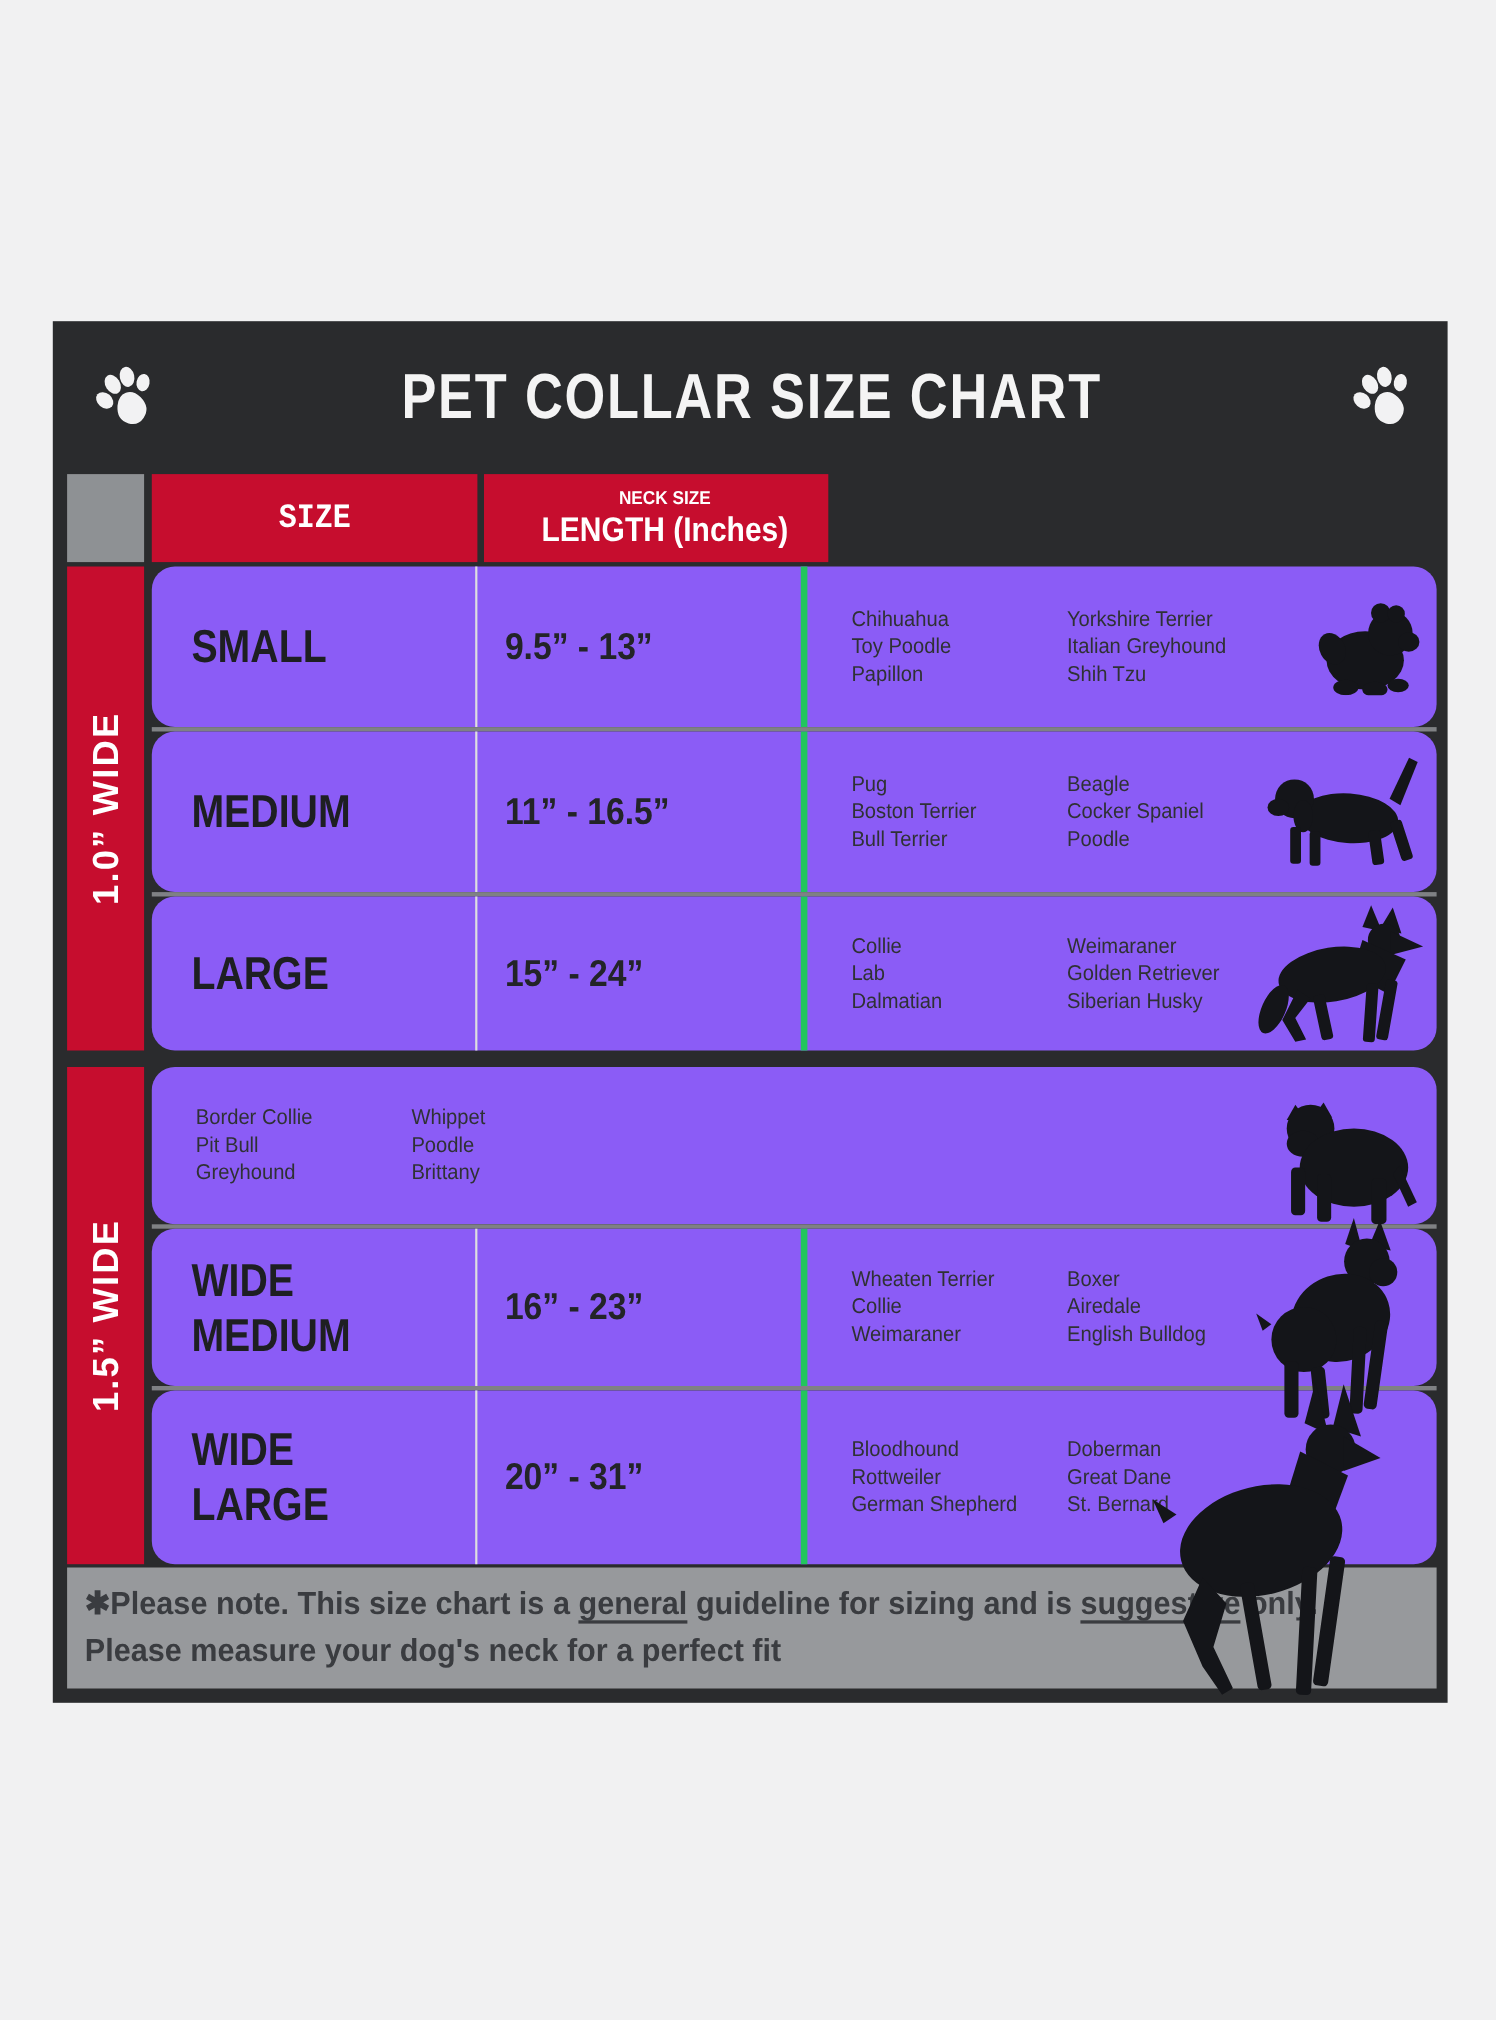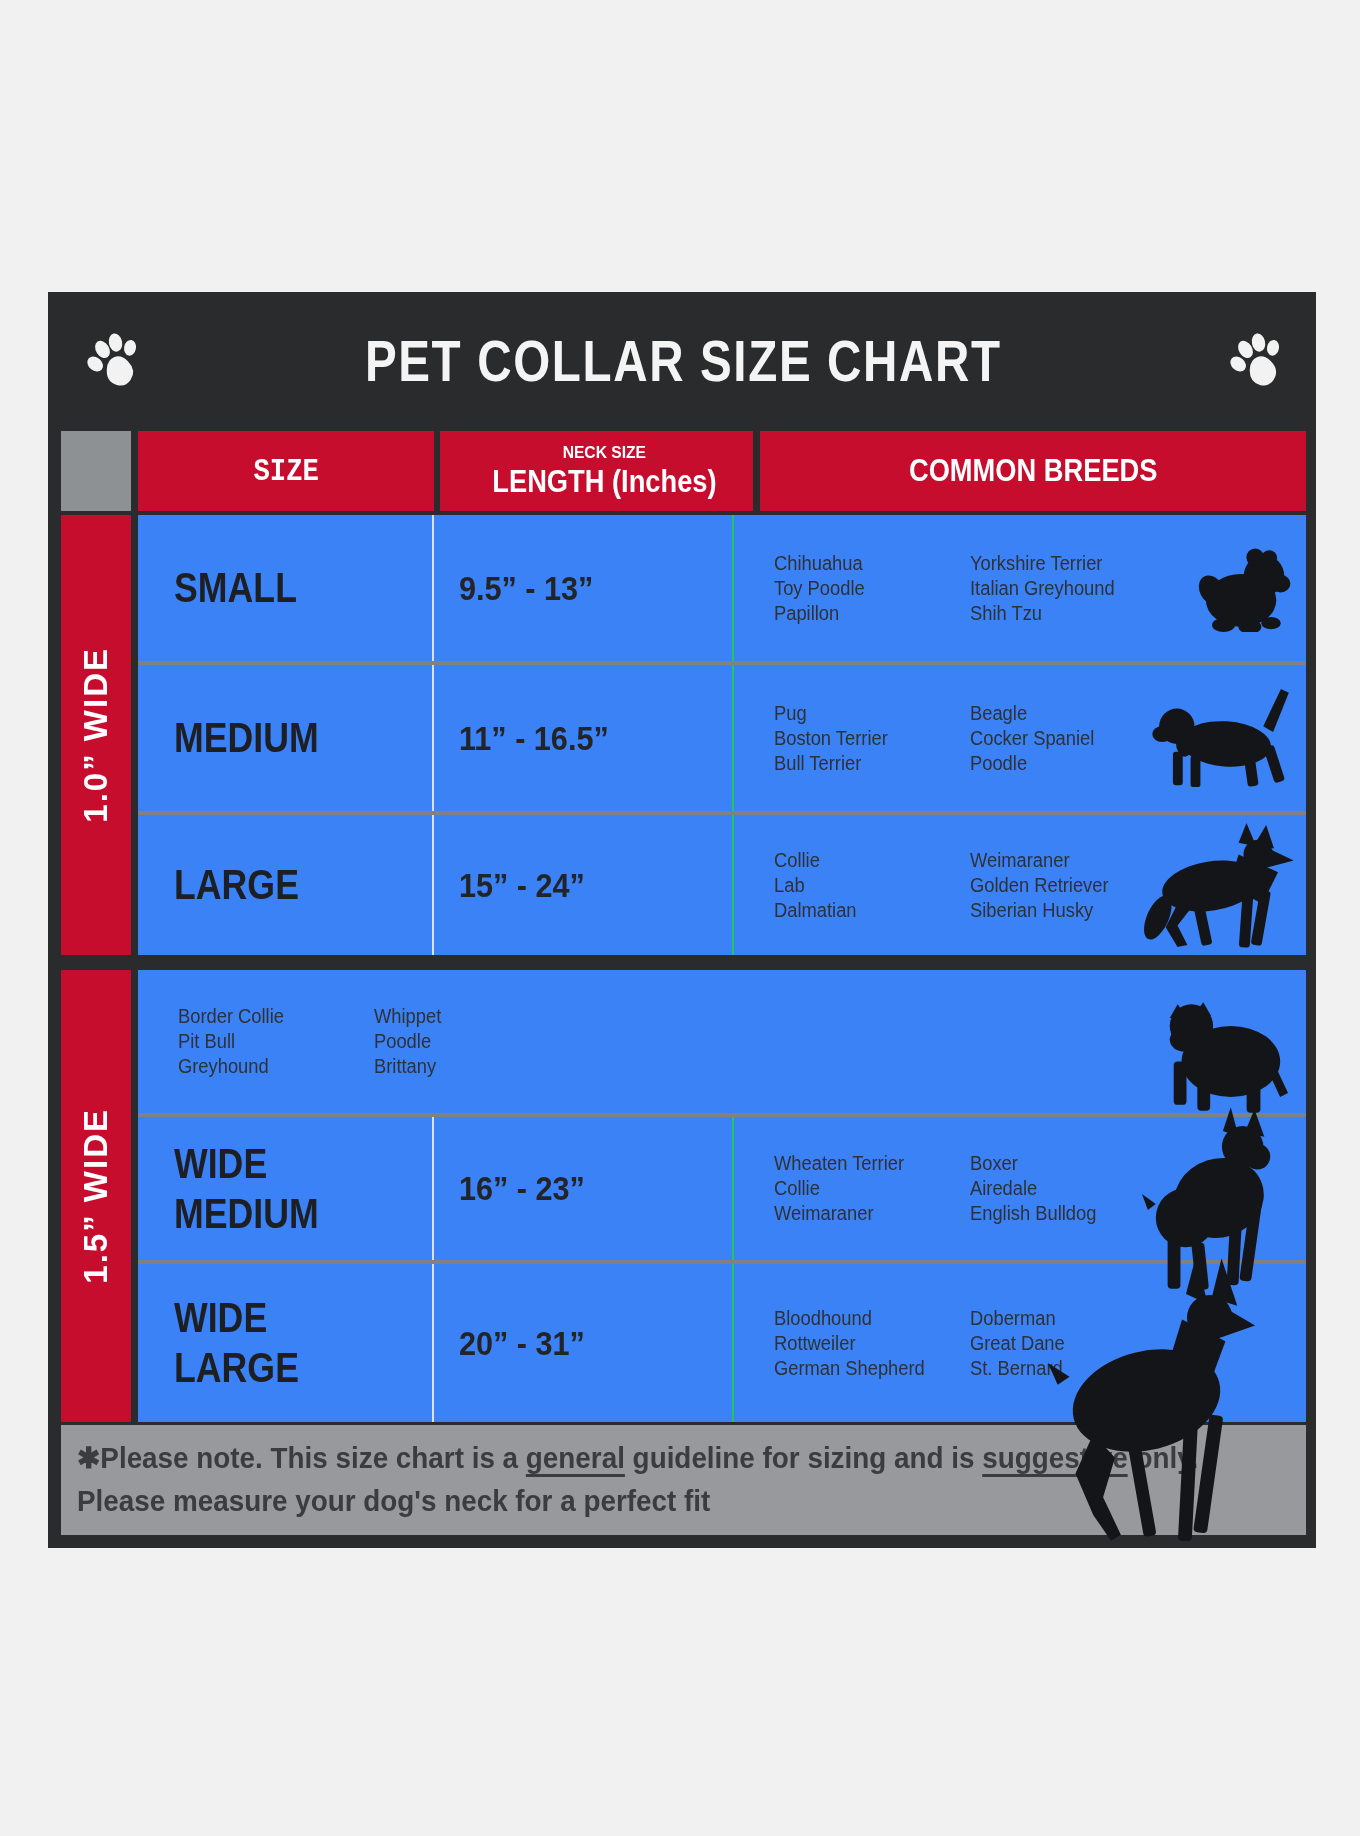--- a/index.html
+++ b/index.html
@@ -29,27 +29,27 @@
   .htext{display:inline-block;font-weight:bold;font-size:31px;transform:scaleX(.88);transform-origin:center;white-space:nowrap;}
   .htext-small{display:inline-block;font-weight:bold;font-size:17px;transform:scaleX(.92);transform-origin:center;margin-bottom:1px;white-space:nowrap;}
   
   .section{display:flex;margin-top:4px;}
   .vbar{width:70px;margin-right:7px;background:#c60d2e;display:flex;align-items:center;justify-content:center;}
   .vtext{
     writing-mode:vertical-rl;transform:rotate(180deg);color:#fff;font-weight:bold;
     font-size:33px;letter-spacing:2px;white-space:nowrap;
   }
   .rows{flex:1;display:flex;flex-direction:column;}
-  .row{display:flex;background:#3b82f6;}
+  .row{display:flex;background:#8b5cf6;border-radius:21px;}
   .rowsep{height:4px;background:#7f8184;}
   .r1{height:146px}.r2{height:146px}.r3{height:140px}
   .r4{height:143px}.r5{height:143px}.r6{height:158px}
   .cell{display:flex;align-items:center;box-sizing:border-box;}
   .c-size{width:296px;border-right:2px solid #dfdfe0;padding-left:36px;}
-  .c-len{width:300px;border-right:2px solid #22c55e;padding-left:25px;}
+  .c-len{width:300px;border-right:6px solid #22c55e;padding-left:25px;}
   .c-breeds{flex:1;padding-left:40px;position:relative;}
   .size-label{
     display:inline-block;font-size:42px;font-weight:bold;color:#1e1f22;line-height:1.18;
     transform:scaleX(.85);transform-origin:left center;max-width:230px;
   }
   .len-value{
     display:inline-block;font-size:34px;font-weight:bold;color:#232428;
     transform:scaleX(.9);transform-origin:left center;white-space:nowrap;
   }
   .bcol{display:flex;flex-direction:column;justify-content:flex-start;}
@@ -109,23 +109,20 @@
 
   <div class="header-row">
     <div class="corner"></div>
     <div class="hcell h-size">
       <span class="htext">SIZE</span>
     </div>
     <div class="hcell h-len">
       <span class="htext-small">NECK SIZE</span>
       <span class="htext">LENGTH (Inches)</span>
     </div>
-    <div class="hcell h-breeds">
-      <span class="htext">COMMON BREEDS</span>
-    </div>
   </div>
 
   <div class="section">
     <div class="vbar">
       <span class="vtext">1.0” WIDE</span>
     </div>
     <div class="rows">
       <div class="row r1">
         <div class="cell c-size">
             <span class="size-label">SMALL</span>

